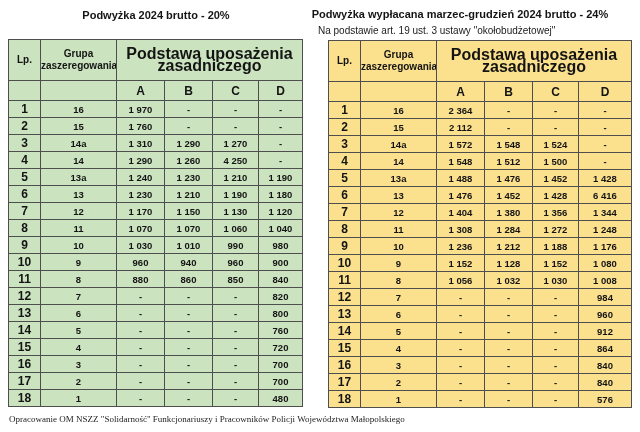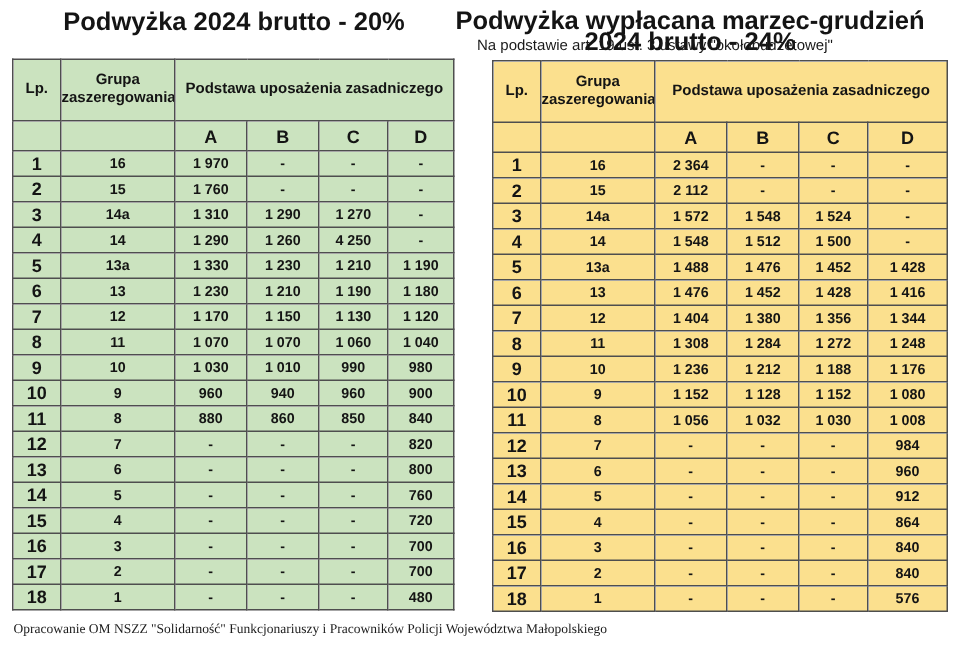--- a/index.html
+++ b/index.html
@@ -2,21 +2,21 @@
 <html><head>
 <meta charset="utf-8">
 <style>
   html,body{margin:0;padding:0;}
   body{
     width:640px;height:432px;position:relative;background:#ffffff;
     font-family:"Liberation Sans","DejaVu Sans",sans-serif;color:#111;
     overflow:hidden;
   }
   .panel-title{
-    position:absolute;font-weight:bold;font-size:17px;line-height:14px;
+    position:absolute;font-weight:bold;font-size:11px;line-height:14px;
     text-align:center;color:#141414;letter-spacing:0;
   }
   #left-title{left:6px;top:8px;width:300px;}
   #right-title{left:300px;top:7px;width:320px;}
   #right-subtitle{
     position:absolute;left:318px;top:25px;width:320px;text-align:left;
     font-size:10px;font-weight:normal;color:#1a1a1a;
   }
   table.salary{
     position:absolute;border-collapse:collapse;table-layout:fixed;
@@ -25,21 +25,21 @@
   #table-left{left:8px;top:39px;width:294px;}
   #table-right{left:328px;top:40px;width:303px;}
   table.salary th, table.salary td{
     border:1px solid #4e4e4e;
     text-align:center;vertical-align:middle;padding:0;
     background:var(--fill);
     font-weight:bold;color:#141414;
     overflow:hidden;white-space:nowrap;
   }
   tr.hdr-row1 th{height:40px;font-size:10px;line-height:12px;white-space:normal;}
-  tr.hdr-row1 th.h-base{font-size:10px;}
+  tr.hdr-row1 th.h-base{font-size:16px;}
   tr.hdr-row2 th{height:19px;font-size:12px;}
   tbody.salary-body td{height:16px;font-size:9.5px;}
   tbody.salary-body td.col-lp{font-size:12px;}
   #credits{
     position:absolute;left:9px;top:414px;width:620px;
     font-family:"Liberation Serif","DejaVu Serif",serif;
     font-size:9px;color:#1c1c1c;
   }
 </style>
 </head>
@@ -104,21 +104,21 @@
         <td class="col-lp">4</td>
         <td class="col-group">14</td>
         <td class="col-a">1 290</td>
         <td class="col-b">1 260</td>
         <td class="col-c">4 250</td>
         <td class="col-d">-</td>
       </tr>
       <tr>
         <td class="col-lp">5</td>
         <td class="col-group">13a</td>
-        <td class="col-a">1 330</td>
+        <td class="col-a">1 240</td>
         <td class="col-b">1 230</td>
         <td class="col-c">1 210</td>
         <td class="col-d">1 190</td>
       </tr>
       <tr>
         <td class="col-lp">6</td>
         <td class="col-group">13</td>
         <td class="col-a">1 230</td>
         <td class="col-b">1 210</td>
         <td class="col-c">1 190</td>
@@ -287,21 +287,21 @@
         <td class="col-b">1 476</td>
         <td class="col-c">1 452</td>
         <td class="col-d">1 428</td>
       </tr>
       <tr>
         <td class="col-lp">6</td>
         <td class="col-group">13</td>
         <td class="col-a">1 476</td>
         <td class="col-b">1 452</td>
         <td class="col-c">1 428</td>
-        <td class="col-d">1 416</td>
+        <td class="col-d">6 416</td>
       </tr>
       <tr>
         <td class="col-lp">7</td>
         <td class="col-group">12</td>
         <td class="col-a">1 404</td>
         <td class="col-b">1 380</td>
         <td class="col-c">1 356</td>
         <td class="col-d">1 344</td>
       </tr>
       <tr>

